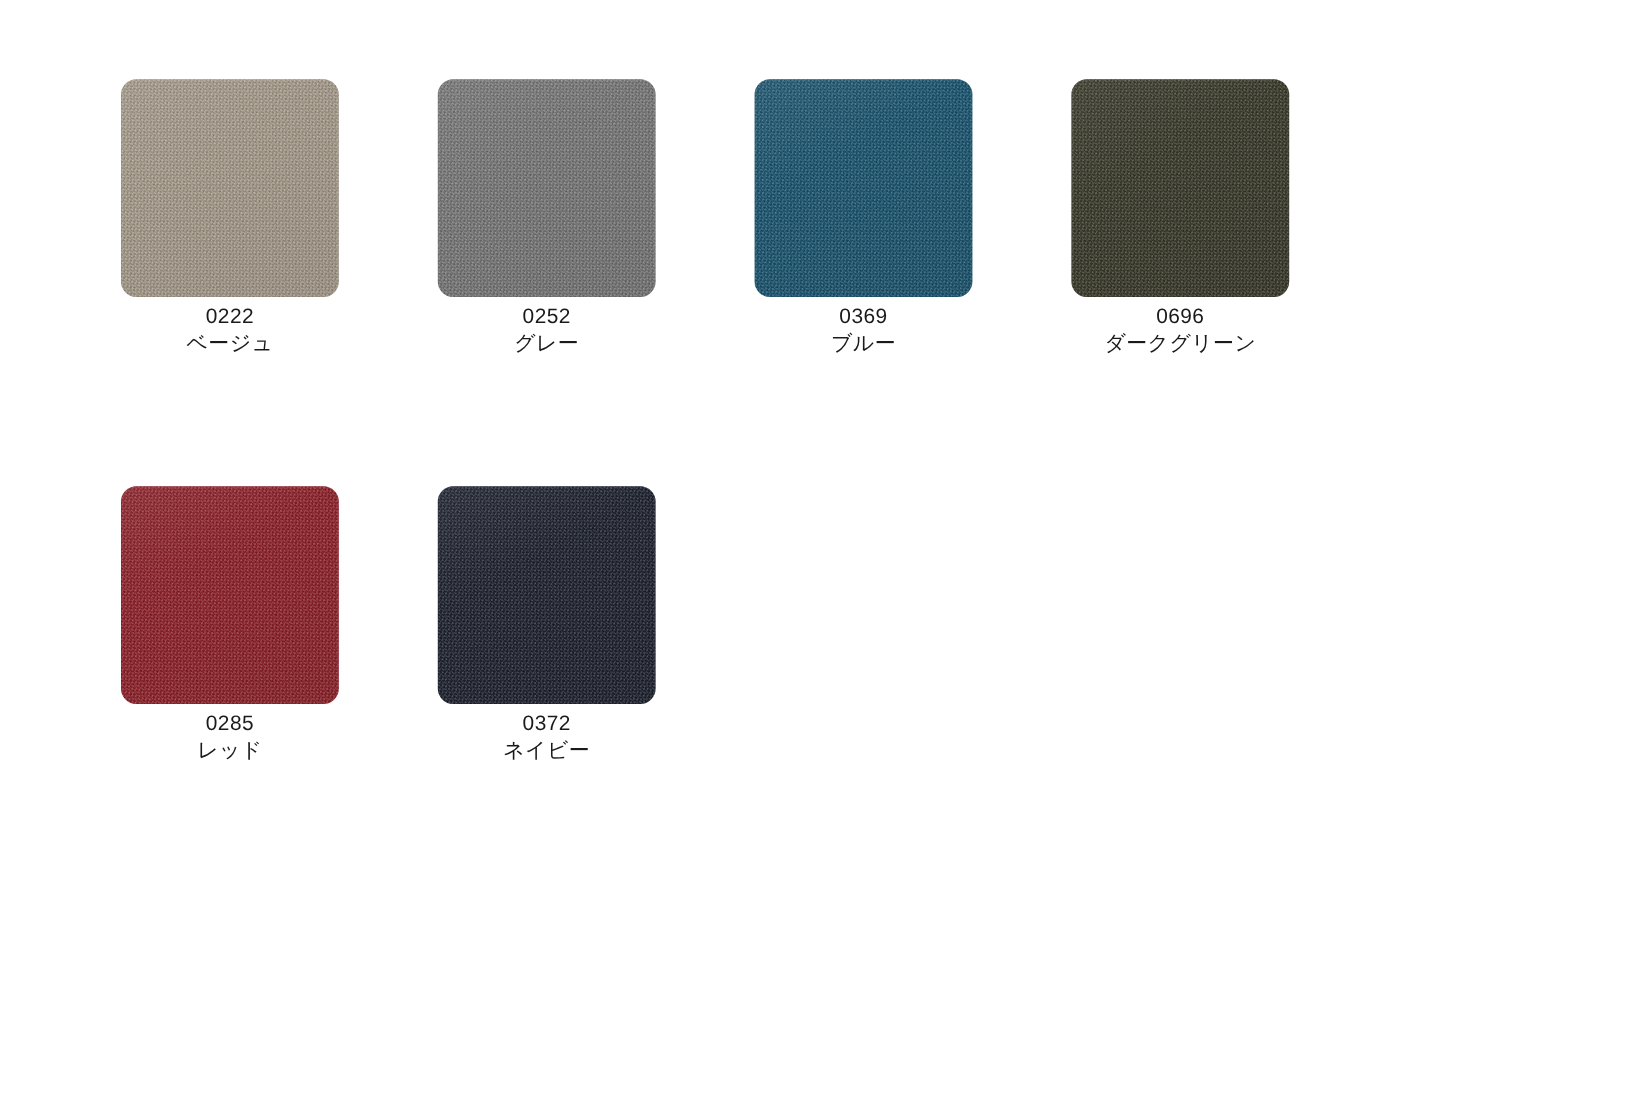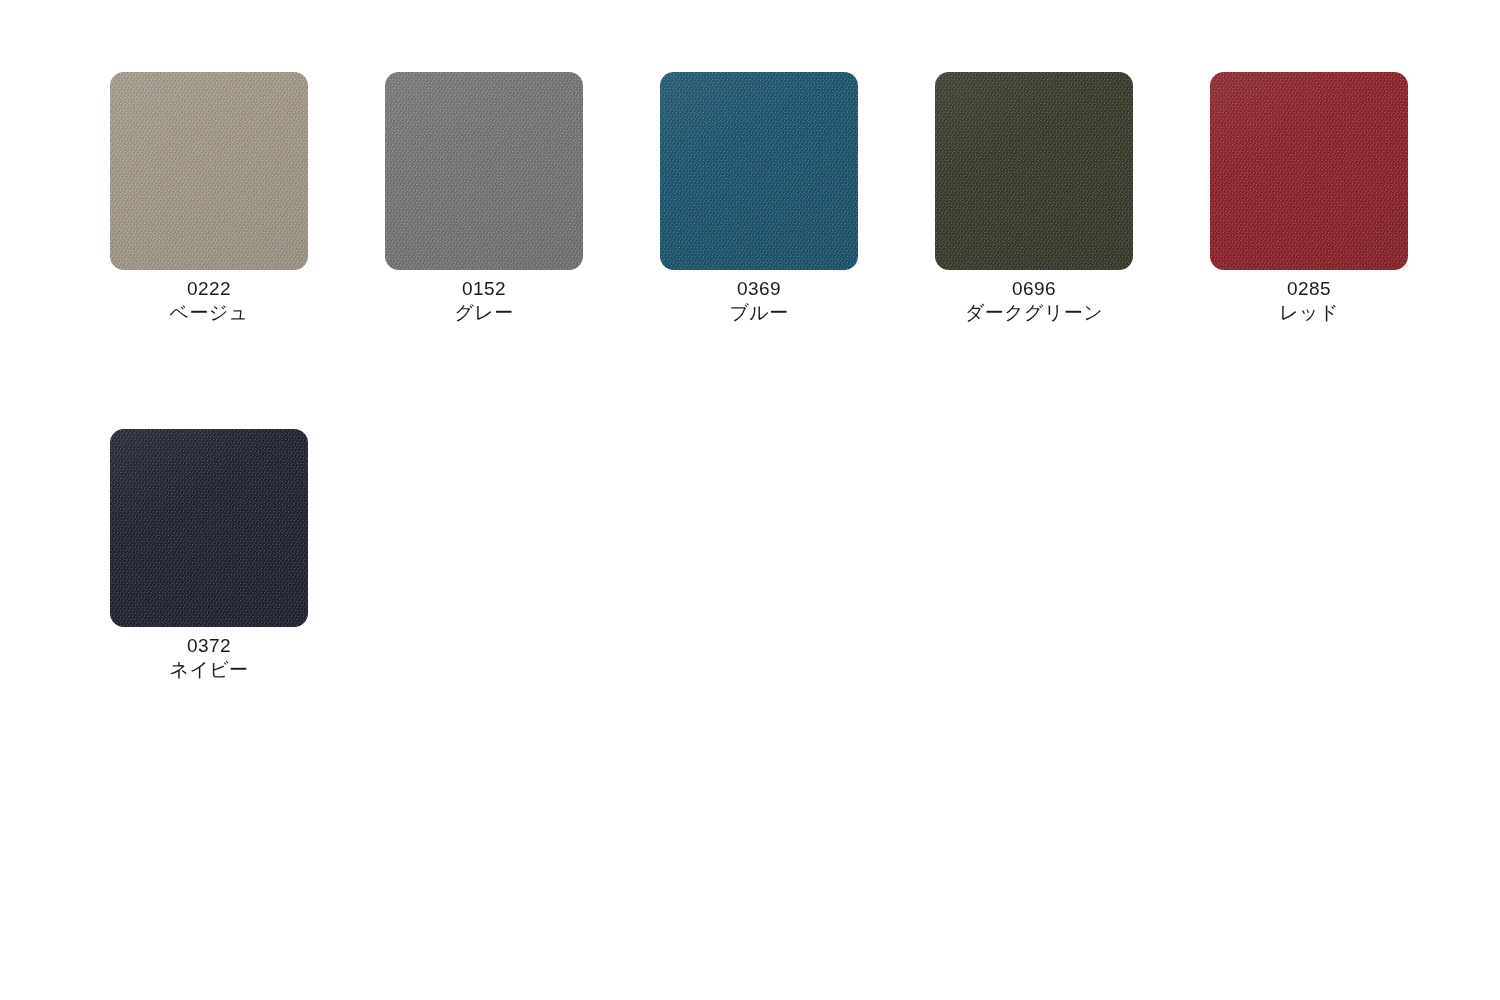--- a/index.html
+++ b/index.html
@@ -18,21 +18,21 @@
 
   #swatch-grid {
     position: relative;
     width: 1500px;
     height: 1000px;
     box-sizing: border-box;
     padding: 72px 0 0 110px;
     display: flex;
     flex-wrap: wrap;
     align-content: flex-start;
-    gap: 0;
+    gap: 13px;
   }
 
   .swatch-cell {
     width: 275px;
     margin: 0 0 104px 0;
     display: flex;
     flex-direction: column;
     align-items: flex-start;
   }
 
@@ -102,21 +102,21 @@
     margin-top: 7px;
     letter-spacing: 0.4px;
     white-space: nowrap;
   }
   .swatch-code {
     display: block;
     font-family: "Liberation Sans", "DejaVu Sans", sans-serif;
   }
   .swatch-name {
     display: block;
-    font-family: Liberation Sans, sans-serif;
+    font-family: Liberation Mono, monospace;
   }
 </style>
 </head>
 <body style="background: rgb(255, 255, 255);">
 
 <div id="swatch-grid">
     <div class="swatch-cell">
       <div class="swatch-chip" style="background-color: rgb(167, 156, 140);">
         <div class="weave-diagonal"></div>
         <div class="weave-cross"></div>
@@ -129,21 +129,21 @@
       </div>
     </div>
     <div class="swatch-cell">
       <div class="swatch-chip" style="background-color: rgb(120, 120, 120);">
         <div class="weave-diagonal"></div>
         <div class="weave-cross"></div>
         <div class="weave-speckle"></div>
         <div class="chip-shade"></div>
       </div>
       <div class="swatch-caption">
-        <span class="swatch-code">0152</span>
+        <span class="swatch-code">0252</span>
         <span class="swatch-name">グレー</span>
       </div>
     </div>
     <div class="swatch-cell">
       <div class="swatch-chip" style="background-color: rgb(26, 85, 112);">
         <div class="weave-diagonal"></div>
         <div class="weave-cross"></div>
         <div class="weave-speckle"></div>
         <div class="chip-shade"></div>
       </div>

